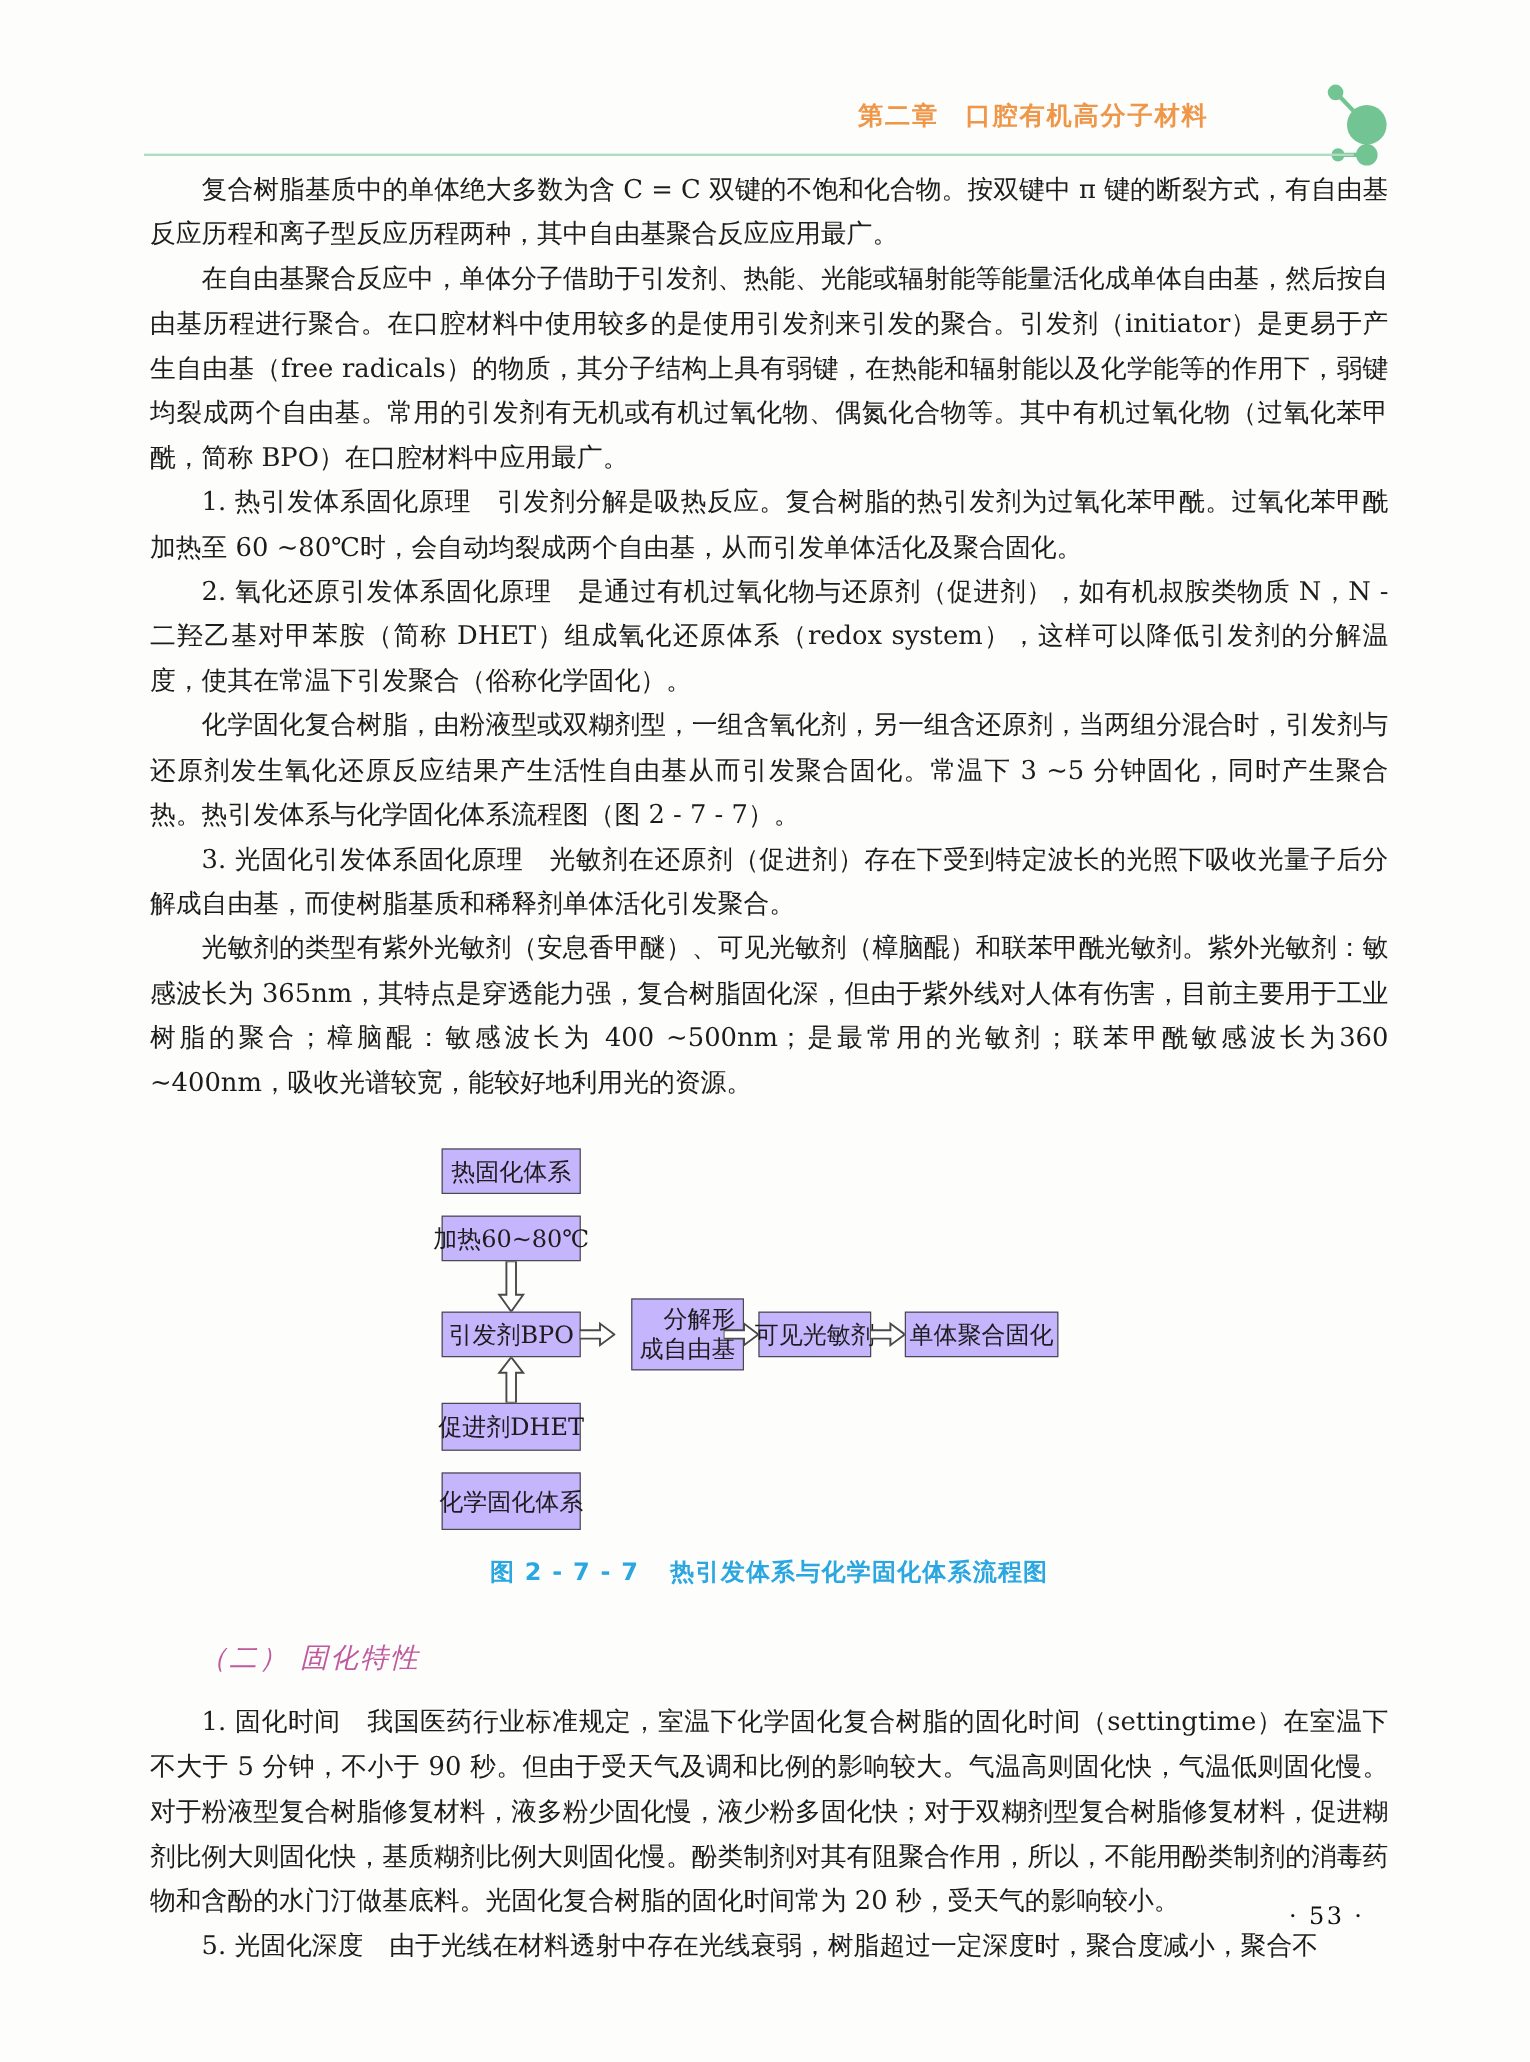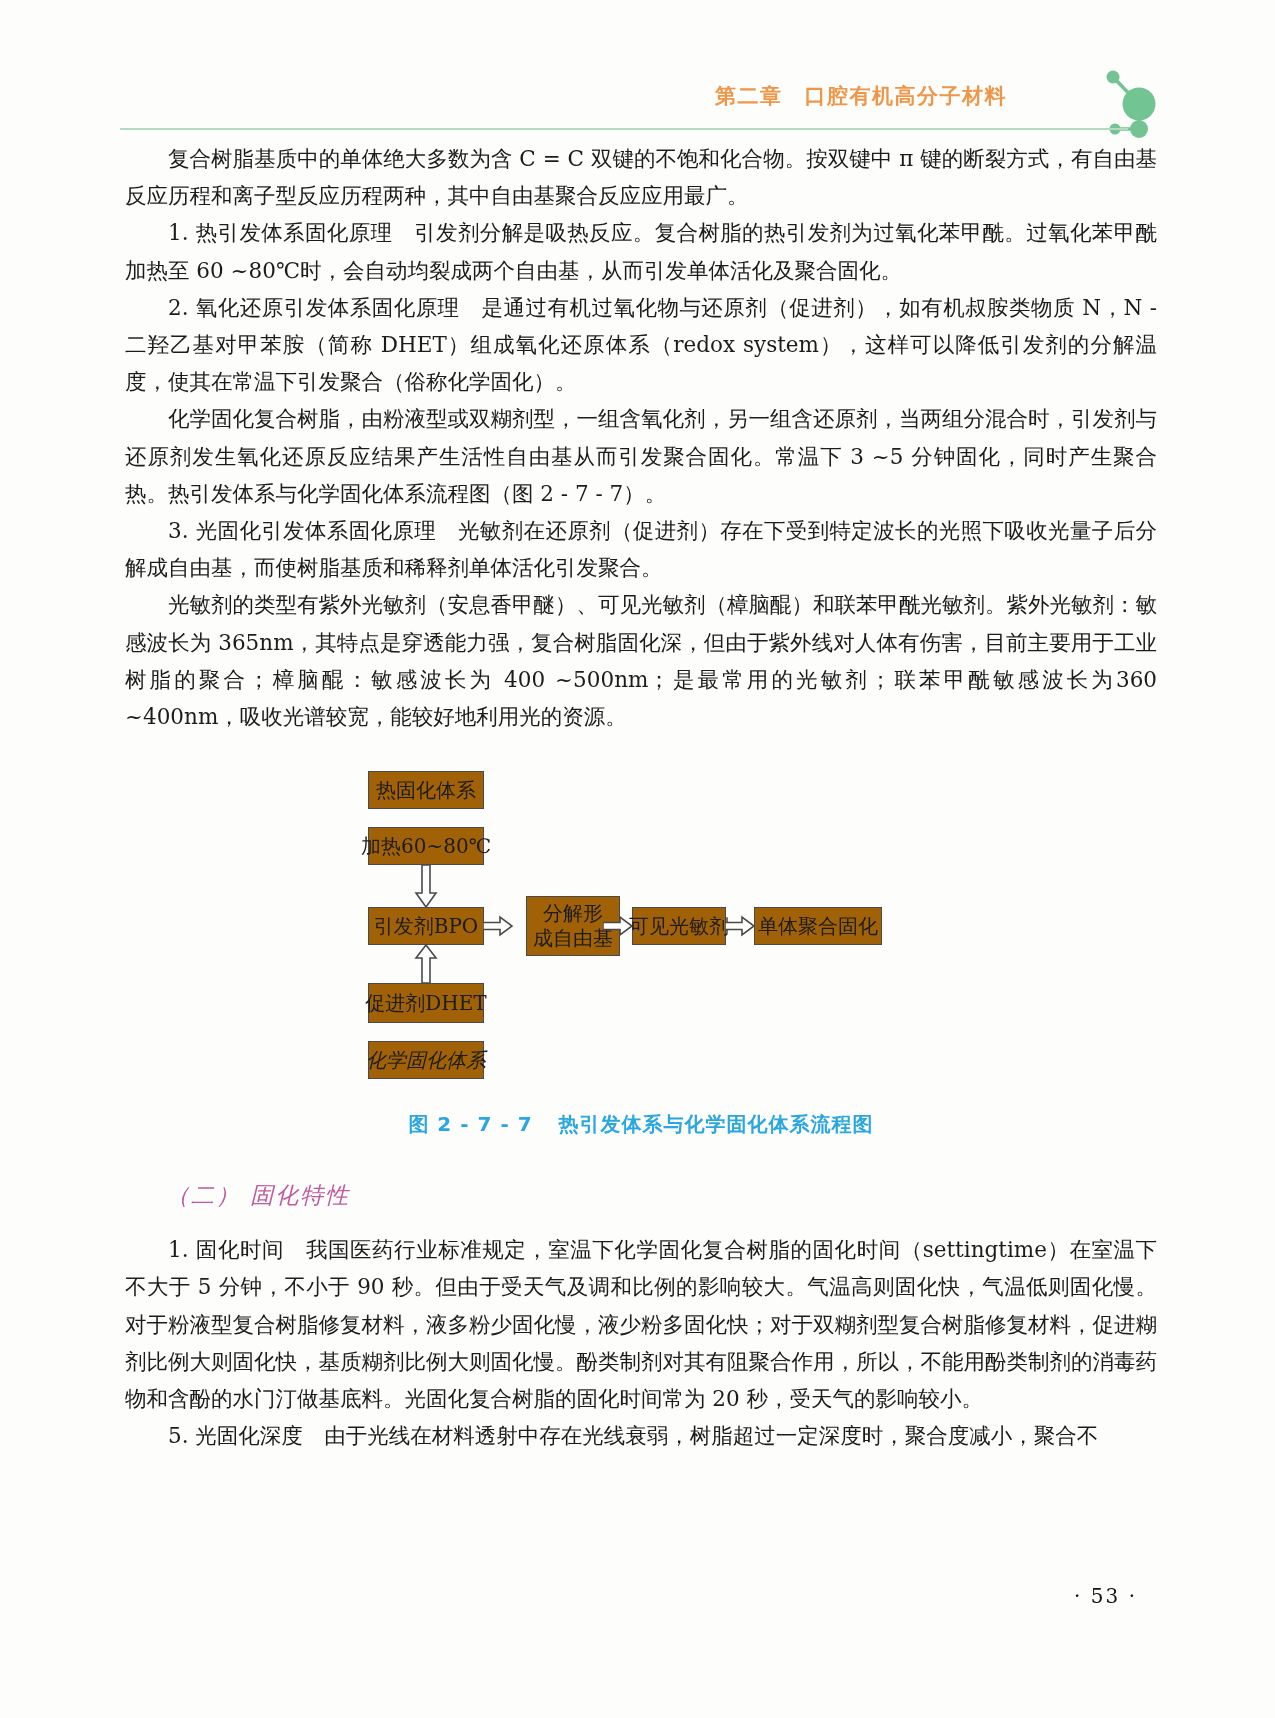--- a/index.html
+++ b/index.html
@@ -32,23 +32,23 @@
   .content p{
     margin:0;font-size:21.5px;line-height:37.2px;
     text-align:justify;text-indent:2em;
   }
   
   .flowchart{
     position:relative;width:1032px;height:320px;margin-top:30px;
   }
   .fc-box{
     position:absolute;box-sizing:border-box;
-    border:1.6px solid #4a4a4a;background:#a16207;
+    border:1.6px solid #4a4a4a;background:#c4b5fd;
     display:flex;align-items:center;justify-content:center;
-    font-size:20px;line-height:25px;text-align:center;
+    font-size:20px;line-height:25px;text-align:right;
     white-space:nowrap;
   }
   .fc-arrow{position:absolute;}
   .fc-arrow polygon{fill:#ffffff;stroke:#4a4a4a;stroke-width:1.6;}
   
   .fig-caption{
     margin-top:26px;text-align:center;
     font-family:"DejaVu Sans","Liberation Sans",sans-serif;
     font-weight:bold;font-size:20px;color:#2aa7e0;letter-spacing:1px;
   }
@@ -77,20 +77,21 @@
     <line x1="18" y1="71" x2="32" y2="71" stroke="#72c493" stroke-width="3.5"></line>
     <circle cx="12" cy="19" r="6.5" fill="#72c493"></circle>
     <circle cx="38" cy="46" r="16.5" fill="#72c493"></circle>
     <circle cx="38" cy="71" r="9" fill="#72c493"></circle>
     <circle cx="14" cy="71" r="5.5" fill="#72c493"></circle>
   </svg>
   <div class="header-rule"></div>
 
   <div class="content">
     <p>复合树脂基质中的单体绝大多数为含 C = C 双键的不饱和化合物。按双键中 π 键的断裂方式，有自由基反应历程和离子型反应历程两种，其中自由基聚合反应应用最广。</p>
+    <p>在自由基聚合反应中，单体分子借助于引发剂、热能、光能或辐射能等能量活化成单体自由基，然后按自由基历程进行聚合。在口腔材料中使用较多的是使用引发剂来引发的聚合。引发剂（initiator）是更易于产生自由基（free radicals）的物质，其分子结构上具有弱键，在热能和辐射能以及化学能等的作用下，弱键均裂成两个自由基。常用的引发剂有无机或有机过氧化物、偶氮化合物等。其中有机过氧化物（过氧化苯甲酰，简称 BPO）在口腔材料中应用最广。</p>
     <p>1. 热引发体系固化原理　引发剂分解是吸热反应。复合树脂的热引发剂为过氧化苯甲酰。过氧化苯甲酰加热至 60 ~80℃时，会自动均裂成两个自由基，从而引发单体活化及聚合固化。</p>
     <p>2. 氧化还原引发体系固化原理　是通过有机过氧化物与还原剂（促进剂），如有机叔胺类物质 N，N - 二羟乙基对甲苯胺（简称 DHET）组成氧化还原体系（redox system），这样可以降低引发剂的分解温度，使其在常温下引发聚合（俗称化学固化）。</p>
     <p>化学固化复合树脂，由粉液型或双糊剂型，一组含氧化剂，另一组含还原剂，当两组分混合时，引发剂与还原剂发生氧化还原反应结果产生活性自由基从而引发聚合固化。常温下 3 ~5 分钟固化，同时产生聚合热。热引发体系与化学固化体系流程图（图 2 - 7 - 7）。</p>
     <p>3. 光固化引发体系固化原理　光敏剂在还原剂（促进剂）存在下受到特定波长的光照下吸收光量子后分解成自由基，而使树脂基质和稀释剂单体活化引发聚合。</p>
     <p>光敏剂的类型有紫外光敏剂（安息香甲醚）、可见光敏剂（樟脑醌）和联苯甲酰光敏剂。紫外光敏剂：敏感波长为 365nm，其特点是穿透能力强，复合树脂固化深，但由于紫外线对人体有伤害，目前主要用于工业树脂的聚合；樟脑醌：敏感波长为 400 ~500nm；是最常用的光敏剂；联苯甲酰敏感波长为360 ~400nm，吸收光谱较宽，能较好地利用光的资源。</p>
 
     <div class="flowchart">
       <div class="fc-box" style="left:243px;top:6px;width:116px;height:38px;">热固化体系</div>
 
       <div class="fc-box" style="left:243px;top:62px;width:116px;height:38px;">加热60~80℃</div>
@@ -123,21 +124,21 @@
       </svg>
 
       <div class="fc-box" style="left:629px;top:142px;width:128px;height:38px;">单体聚合固化</div>
 
       <svg class="fc-arrow" style="left:286px;top:180px;" width="30" height="38" viewBox="0 0 30 38">
         <polygon points="11,38 11,13 5,13 15,0 25,13 19,13 19,38"></polygon>
       </svg>
 
       <div class="fc-box" style="left:243px;top:218px;width:116px;height:40px;">促进剂DHET</div>
 
-      <div class="fc-box" style="left:243px;top:276px;width:116px;height:38px;font-style:italic;">化学固化体系</div>
+      <div class="fc-box" style="left:243px;top:276px;width:116px;height:48px;">化学固化体系</div>
     </div>
 
     <div class="fig-caption">
       <span class="fig-label">图 2 - 7 - 7</span><span>热引发体系与化学固化体系流程图</span>
     </div>
 
     <div class="section-heading">（二） 固化特性</div>
 
     <p>1. 固化时间　我国医药行业标准规定，室温下化学固化复合树脂的固化时间（settingtime）在室温下不大于 5 分钟，不小于 90 秒。但由于受天气及调和比例的影响较大。气温高则固化快，气温低则固化慢。对于粉液型复合树脂修复材料，液多粉少固化慢，液少粉多固化快；对于双糊剂型复合树脂修复材料，促进糊剂比例大则固化快，基质糊剂比例大则固化慢。酚类制剂对其有阻聚合作用，所以，不能用酚类制剂的消毒药物和含酚的水门汀做基底料。光固化复合树脂的固化时间常为 20 秒，受天气的影响较小。</p>
     <p>5. 光固化深度　由于光线在材料透射中存在光线衰弱，树脂超过一定深度时，聚合度减小，聚合不</p>

